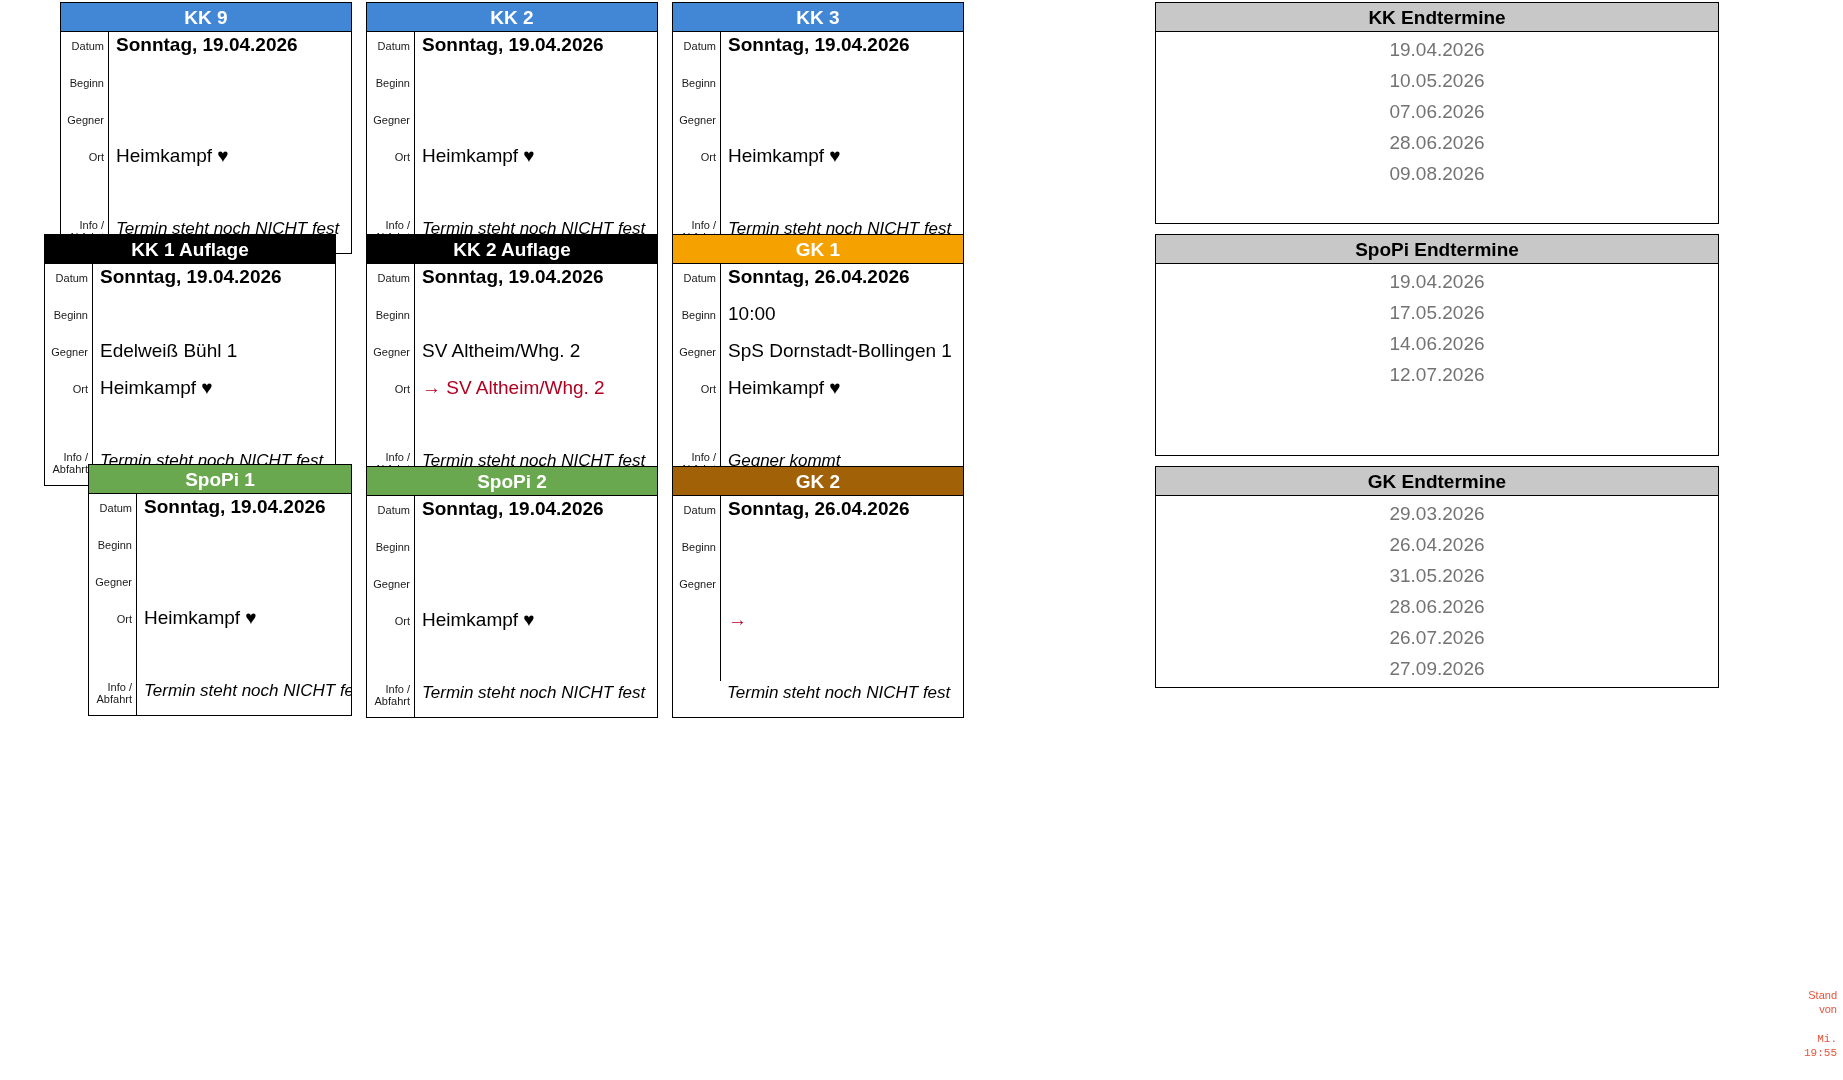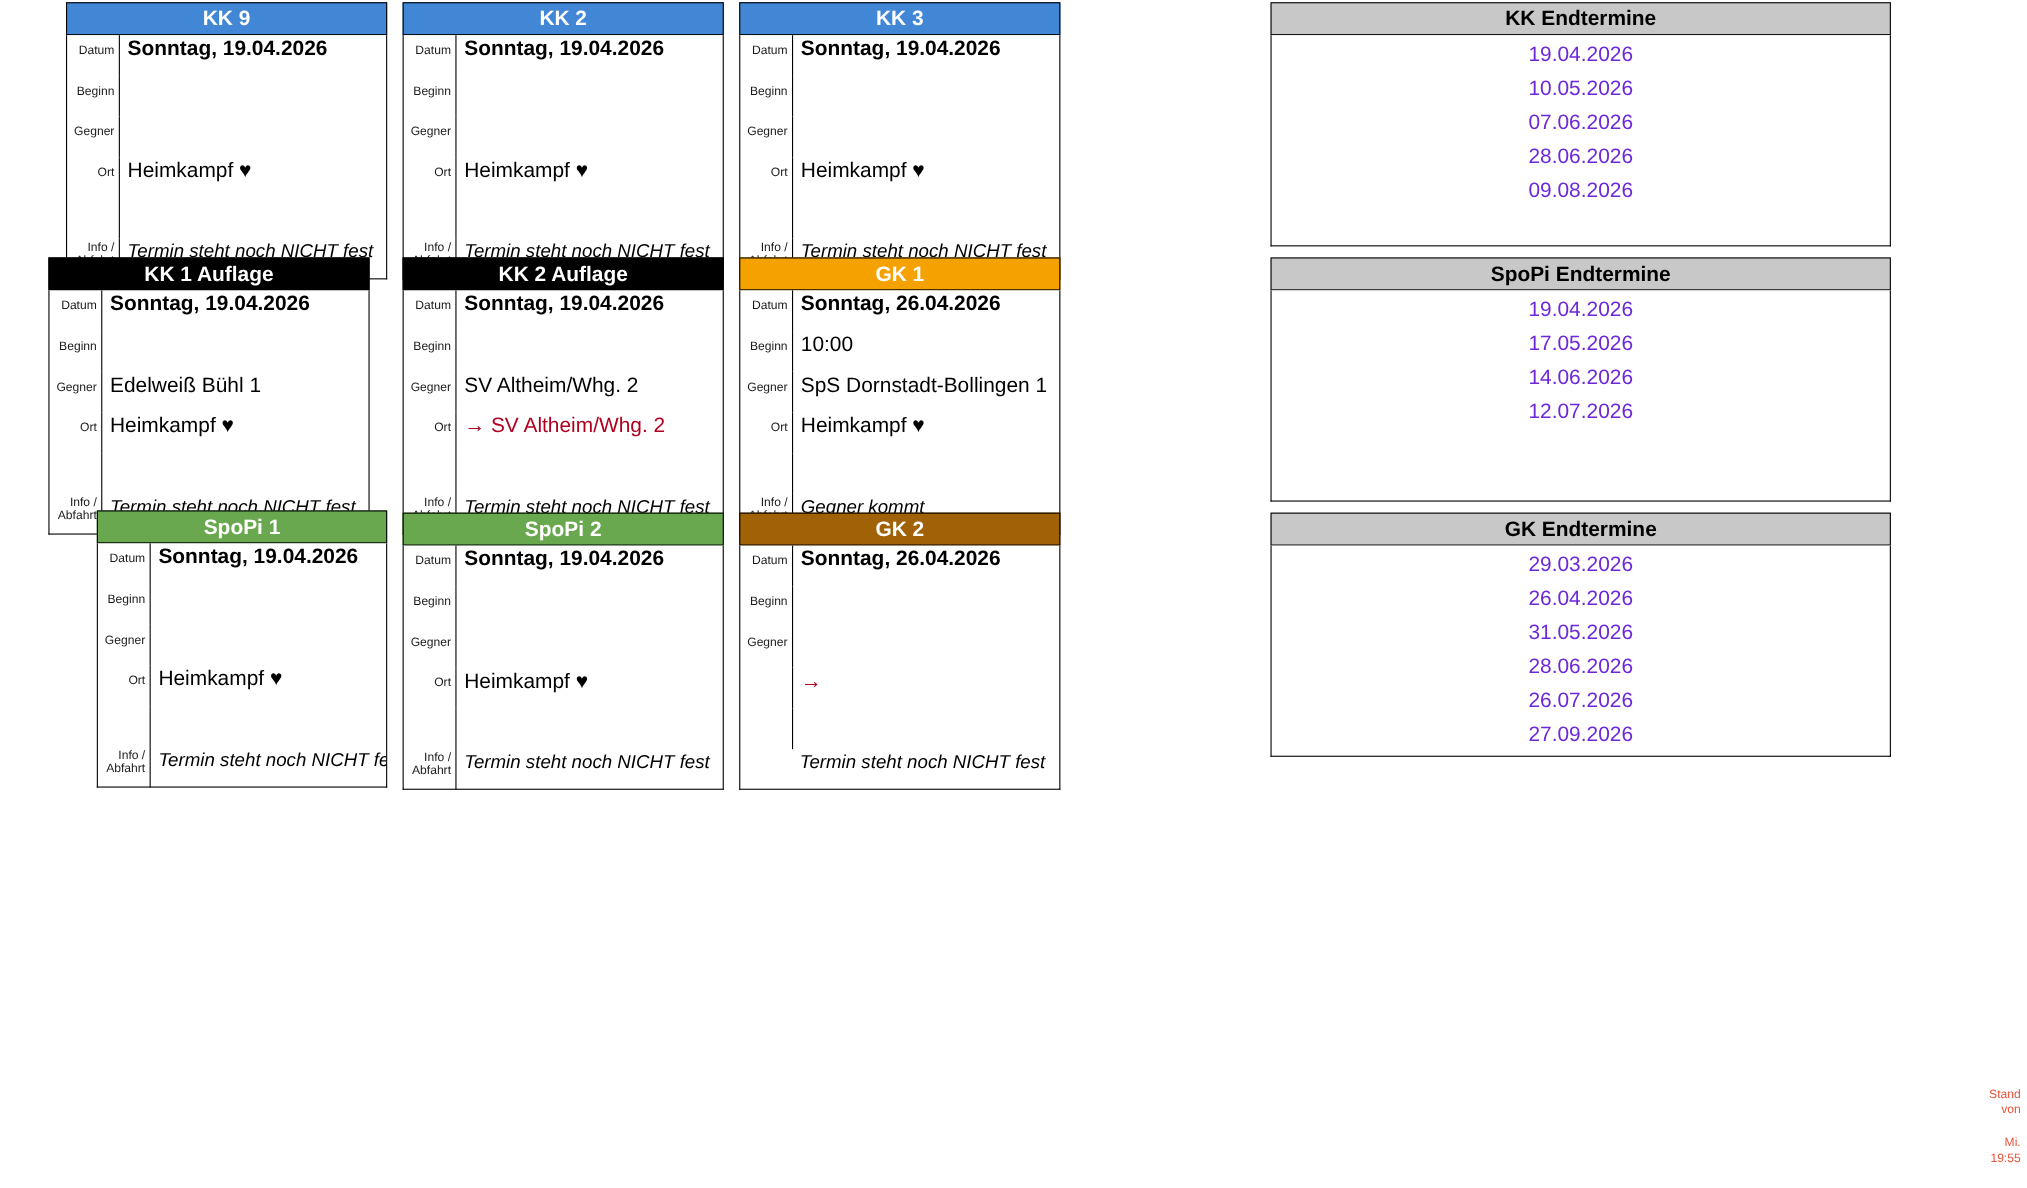--- a/index.html
+++ b/index.html
@@ -98,21 +98,21 @@
     box-sizing: border-box;
     height: 192px;
     background: #ffffff;
     padding-top: 2px;
   }
   .termine-row {
     height: 31px;
     line-height: 31px;
     text-align: center;
     font-size: 19px;
-    color: #6d28d9;
+    color: #737373;
   }
 
   
   .stand {
     position: absolute;
     right: 6px;
     text-align: right;
     font-size: 11px;
     color: #e8533a;
     line-height: 14px;
@@ -469,16 +469,16 @@
     <div class="termine-row">28.06.2026</div>
     <div class="termine-row">26.07.2026</div>
     <div class="termine-row">27.09.2026</div>
   </div>
 </div>
 
 <div class="stand" style="top:988px;">
   <div>Stand</div>
   <div>von</div>
 </div>
-<div class="stand" style="top:1032px;">
+<div class="stand" style="top:1032px;font-family:Liberation Mono, monospace;">
   <div>Mi.</div>
   <div>19:55</div>
 </div>
 
 </body></html>

